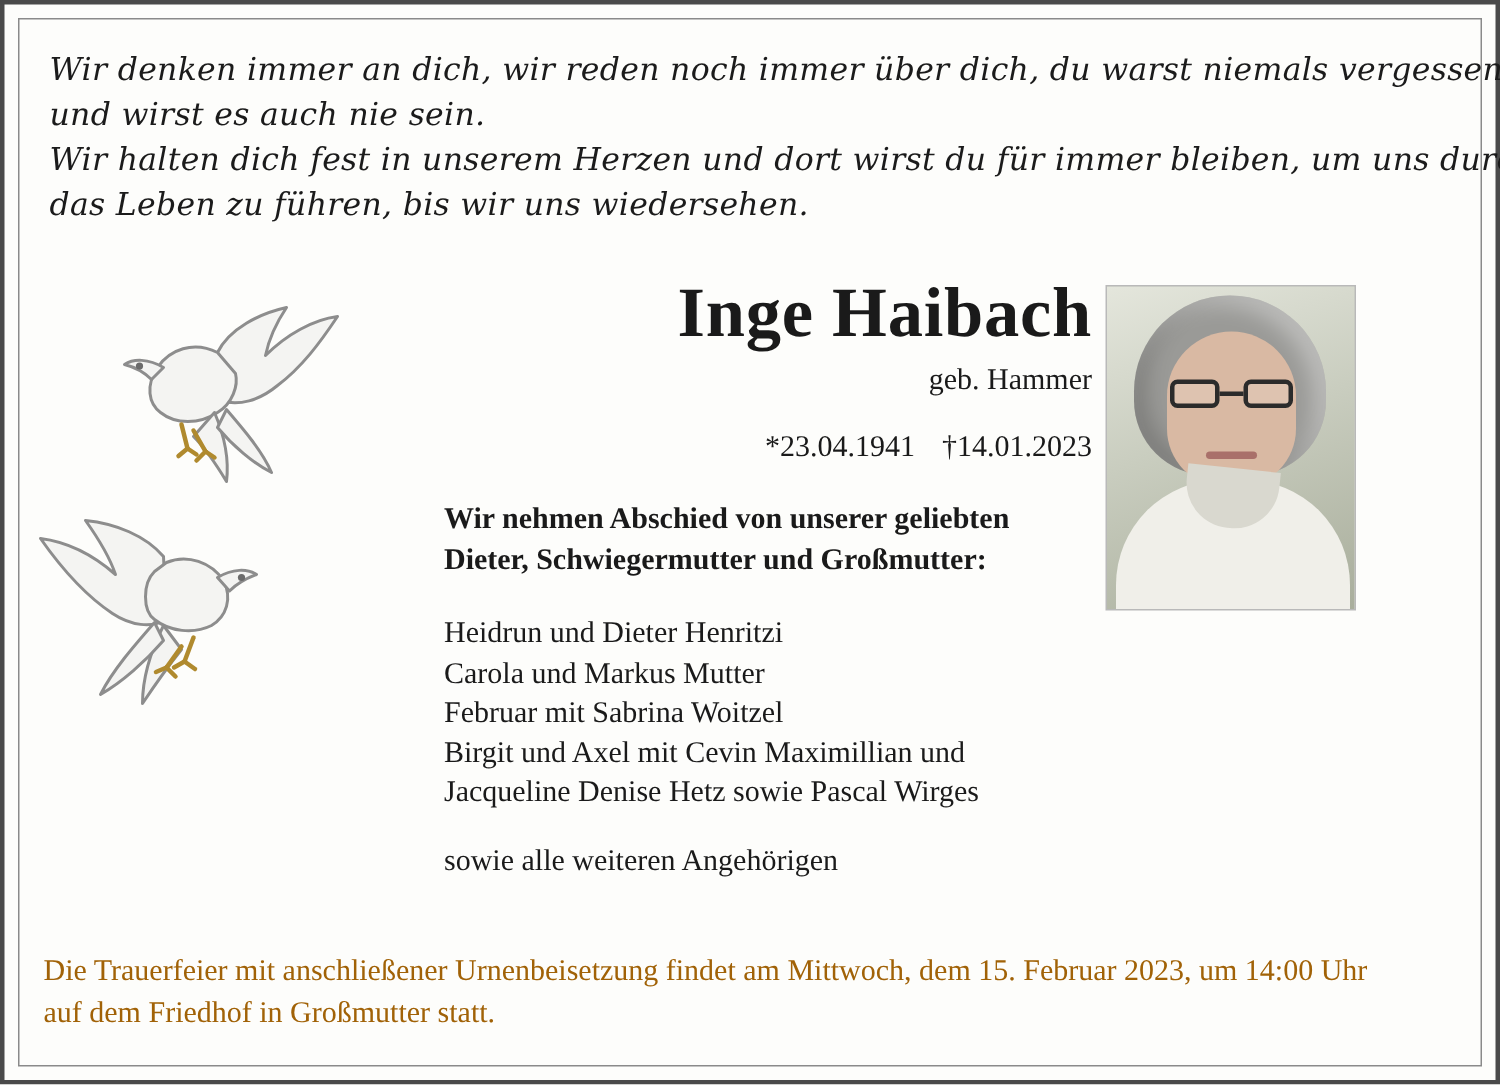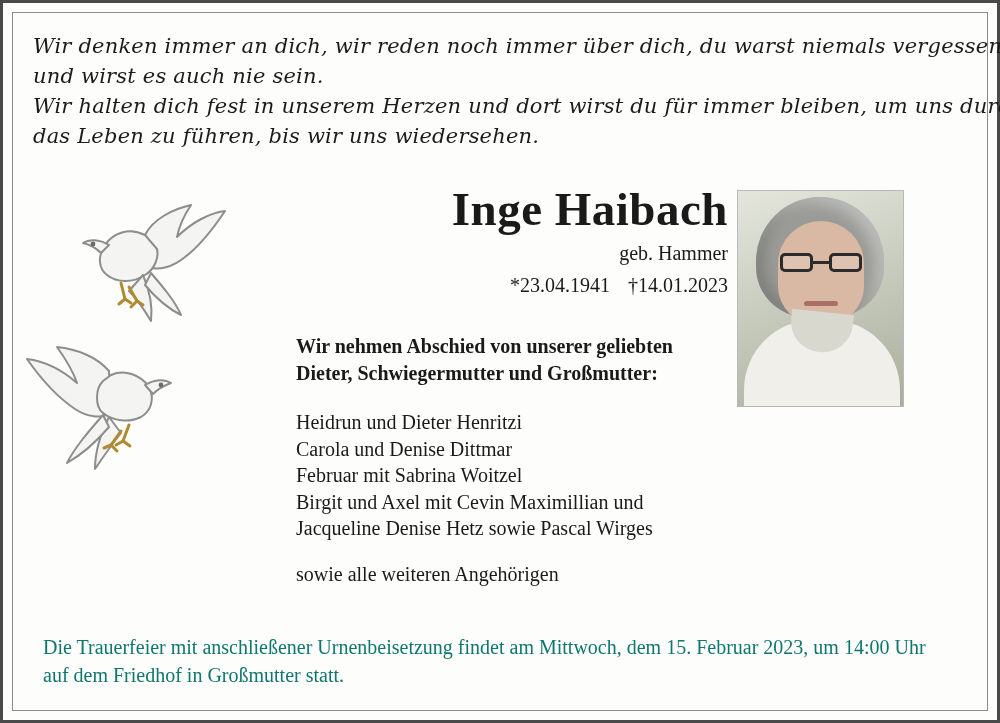--- a/index.html
+++ b/index.html
@@ -69,21 +69,21 @@
   }
   .born-name {
     font-size: 20px;
     line-height: 28px;
     margin-top: 2px;
     color: #1a1a1a;
   }
   .dates {
     font-size: 20px;
     line-height: 30px;
-    margin-top: 3px;
+    margin-top: 16px;
     color: #1a1a1a;
   }
   .dates .gap {
     display: inline-block;
     width: 18px;
   }
 
   
   .portrait {
     position: absolute;
@@ -202,26 +202,26 @@
     left: 293px;
     top: 558px;
     width: 470px;
     font-size: 20px;
     line-height: 26px;
     color: #1a1a1a;
   }
 
   .ceremony {
     position: absolute;
-    left: 40px;
+    left: 26px;
     top: 630px;
     width: 930px;
     font-size: 20px;
     line-height: 28px;
-    color: #0f766e;
+    color: #a16207;
   }
 
   
   .dove {
     position: absolute;
   }
   .dove svg { display: block; }
   .dove-top { left: 30px; top: 180px; }
   .dove-bottom { left: 10px; top: 320px; }
 </style>
@@ -302,21 +302,21 @@
     <div class="mouth"></div>
   </div>
 
   <div class="intro">
     <div>Wir nehmen Abschied von unserer geliebten</div>
     <div>Dieter, Schwiegermutter und Großmutter:</div>
   </div>
 
   <div class="survivors">
     <div>Heidrun und Dieter Henritzi</div>
-    <div>Carola und Denise Dittmar</div>
+    <div>Carola und Markus Mutter</div>
     <div>Februar mit Sabrina Woitzel</div>
     <div>Birgit und Axel mit Cevin Maximillian und</div>
     <div>Jacqueline Denise Hetz sowie Pascal Wirges</div>
   </div>
 
   <div class="others">sowie alle weiteren Angehörigen</div>
 
   <div class="ceremony">
     <div>Die Trauerfeier mit anschließener Urnenbeisetzung findet am Mittwoch, dem 15. Februar 2023, um 14:00 Uhr</div>
     <div>auf dem Friedhof in Großmutter statt.</div>

